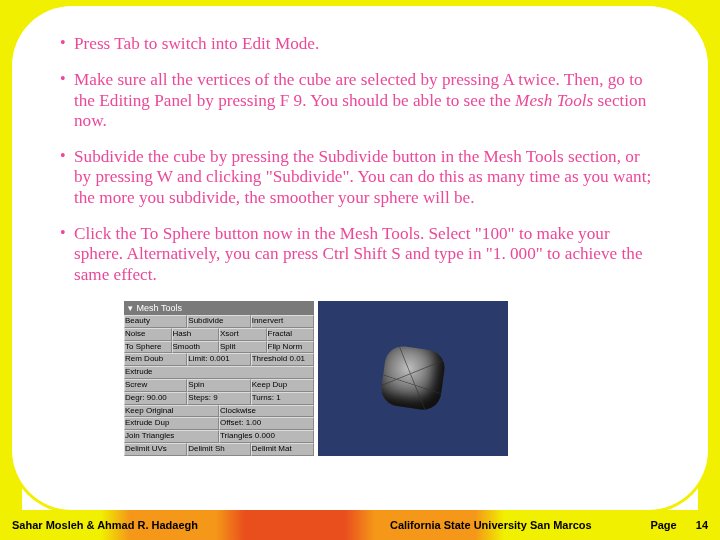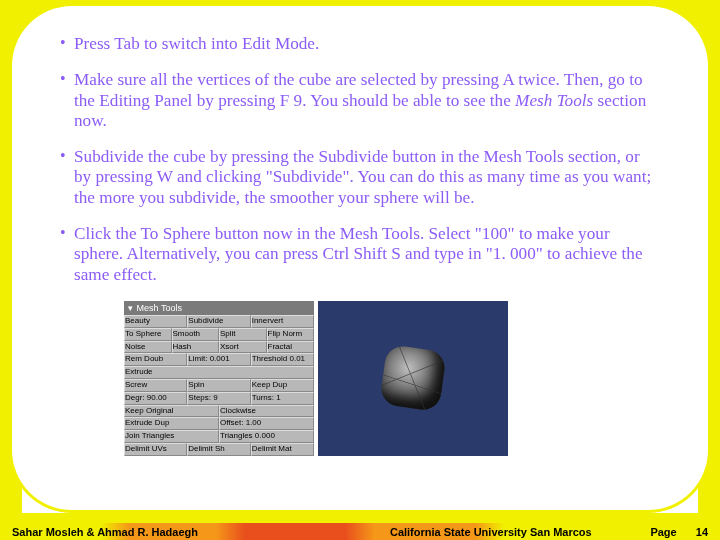--- a/index.html
+++ b/index.html
@@ -22,21 +22,21 @@
     padding:28px 48px 20px 48px;
     box-shadow:0 0 0 3px #f0f000;
   }
   ul.bullets { list-style:none; }
   ul.bullets > li {
     position:relative;
     padding-left:14px;
     margin-bottom:16px;
     font-size:17.2px;
     line-height:1.18;
-    color:#8b5cf6;
+    color:#ec4899;
   }
   ul.bullets > li::before {
     content:"•";
     position:absolute; left:0; top:0;
     font-size:16px;
   }
   .italic { font-style:italic; }
   .figs {
     display:flex; gap:4px;
     margin-left:64px; margin-top:8px;
@@ -89,21 +89,21 @@
     content:""; position:absolute; inset:0;
     border-radius:inherit;
     background:
       linear-gradient(60deg,transparent 48%,#333 49%,transparent 50%),
       linear-gradient(-30deg,transparent 55%,#333 56%,transparent 57%),
       linear-gradient(10deg,transparent 40%,#333 41%,transparent 42%);
     opacity:0.4;
   }
   
   .footer {
-    position:absolute; left:0; right:0; bottom:0; height:17px;
+    position:absolute; left:0; right:0; bottom:0; height:30px;
     display:flex; align-items:center;
     font-family:Arial,Helvetica,sans-serif;
     font-size:11px; font-weight:bold;
     color:#000;
     padding:0 12px;
     background:linear-gradient(90deg,
        #f0f000 0%,#f0f000 14%,
        #f59718 18%,#f59718 30%,
        #e94f1d 34%,#e94f1d 48%,
        #f59718 52%,#f59718 66%,
@@ -134,30 +134,30 @@
       <div class="hdr">
           <span>Mesh Tools</span>
         </div>
       <div id="panel-body">
           <div class="row">
             <div class="btn">Beauty</div>
             <div class="btn">Subdivide</div>
             <div class="btn">Innervert</div>
           </div>
           <div class="row">
+            <div class="btn">Noise</div>
+            <div class="btn">Hash</div>
+            <div class="btn">Xsort</div>
+            <div class="btn">Fractal</div>
+          </div>
+          <div class="row">
             <div class="btn">To Sphere</div>
             <div class="btn">Smooth</div>
             <div class="btn">Split</div>
             <div class="btn">Flip Norm</div>
-          </div>
-          <div class="row">
-            <div class="btn">Noise</div>
-            <div class="btn">Hash</div>
-            <div class="btn">Xsort</div>
-            <div class="btn">Fractal</div>
           </div>
           <div class="row">
             <div class="btn">Rem Doub</div>
             <div class="btn">Limit: 0.001</div>
             <div class="btn">Threshold 0.01</div>
           </div>
           <div class="row">
             <div class="btn wide">Extrude</div>
           </div>
           <div class="row">

